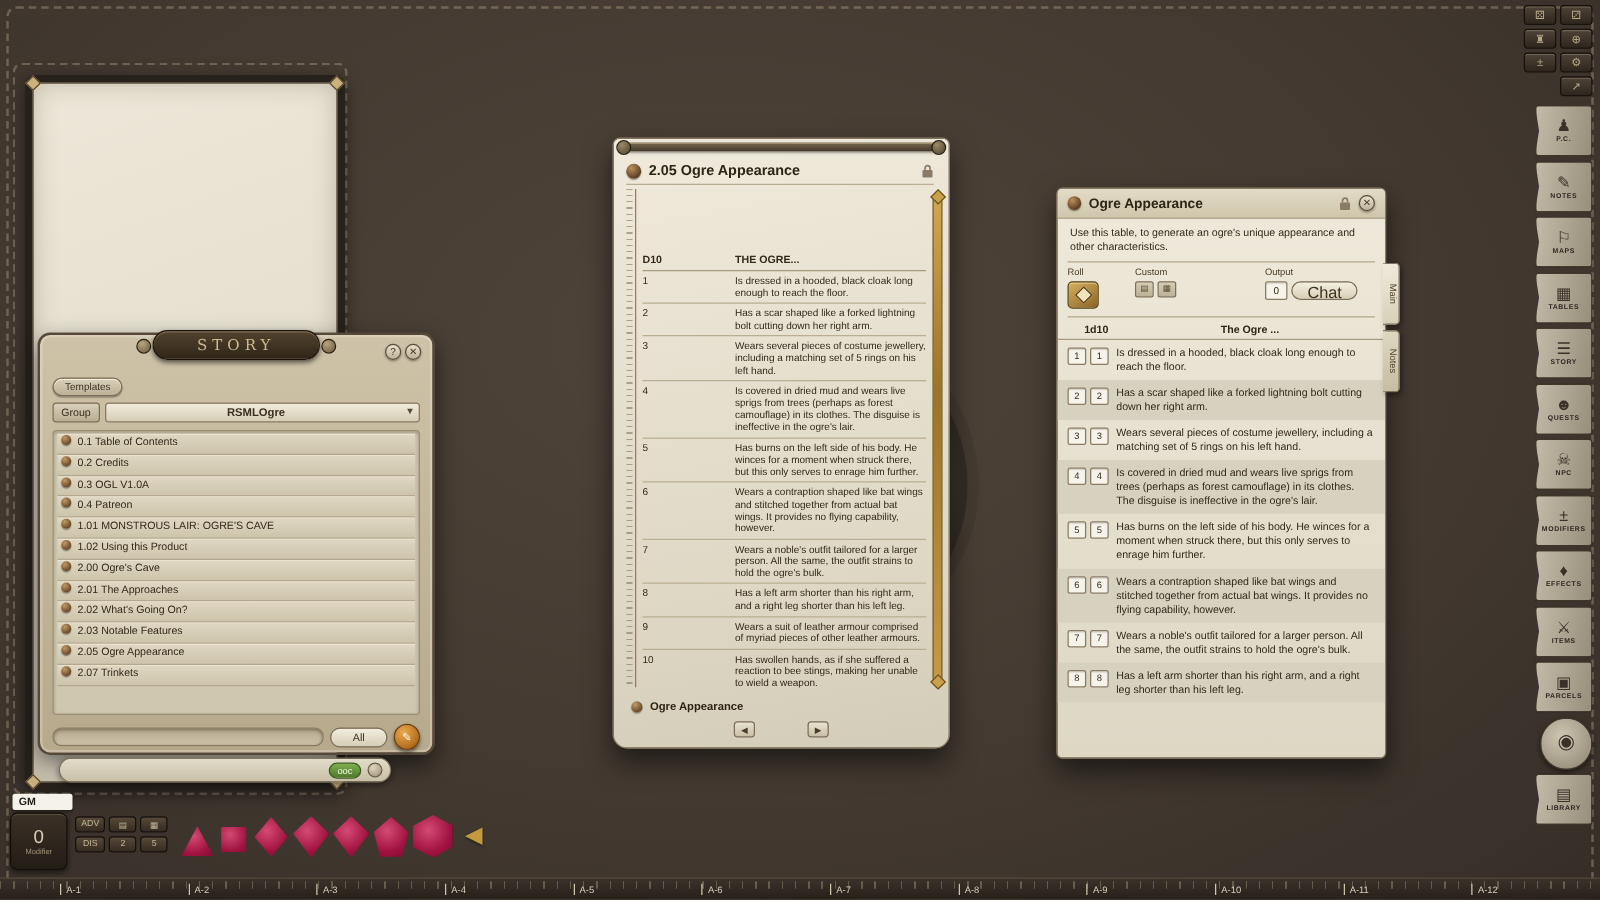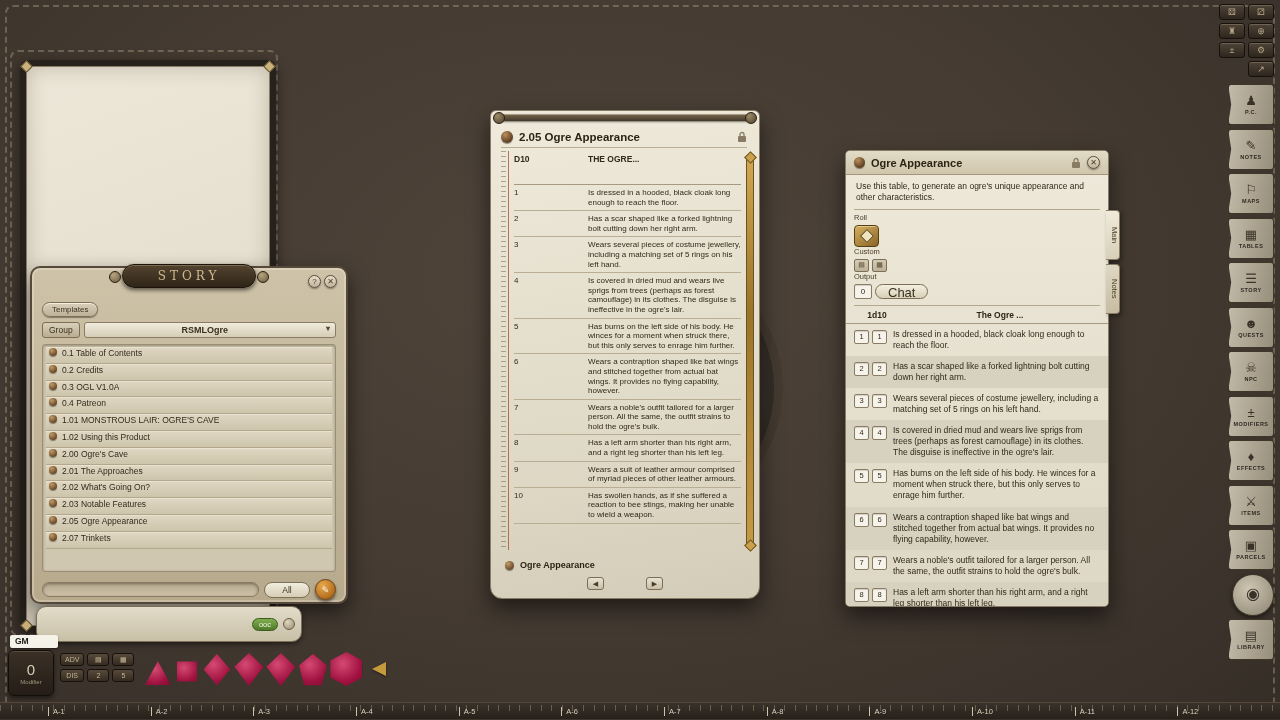--- a/index.html
+++ b/index.html
@@ -52,21 +52,21 @@
   .story-item span.lab{font-size:8.5px;color:#35291a;white-space:nowrap;overflow:hidden;}
   .story-controls{display:flex;align-items:center;gap:5px;margin-top:7px;}
   .groove{flex:1;height:13px;border-radius:7px;background:linear-gradient(#b5a98e,#cdc2a8);
     box-shadow:inset 0 1px 3px rgba(60,45,30,.5);border:1px solid #8a7c64;}
   .all-btn{width:46px;height:16px;border-radius:8px;background:linear-gradient(#f2edde,#d6cdb5);border:1px solid #7c6e58;
     font-size:8.5px;color:#3a3020;font-family:Liberation Sans, sans-serif;line-height:13px;}
   .pencil-btn{width:19px;height:19px;border-radius:50%;border:1px solid #6b3f10;color:#fff7e8;font-size:9px;
     background:radial-gradient(circle at 35% 30%,#e8a84e,#b46f1e 70%,#8a5214);display:grid;place-items:center;
     box-shadow:0 2px 3px rgba(0,0,0,.5);}
 
-  .chat-bar{position:absolute;left:36px;top:606px;width:266px;height:36px;box-sizing:border-box;
+  .chat-bar{position:absolute;left:47px;top:606px;width:266px;height:20px;box-sizing:border-box;
     background:linear-gradient(#e2dcc9,#c8bfa6);border:1px solid #7c6e58;border-radius:10px;
     box-shadow:0 2px 5px rgba(0,0,0,.45);display:flex;align-items:center;justify-content:flex-end;padding:0 6px;gap:5px;}
   .ooc-btn{background:linear-gradient(#7fae4e,#4f7a2a);color:#f0f5e0;font-size:7.5px;padding:1px 6px;border-radius:7px;
     border:1px solid #3a5c1e;font-family:inherit;}
   .cap{width:10px;height:10px;border-radius:50%;background:radial-gradient(circle at 35% 30%,#ded5bd,#9a8e74);border:1px solid #6b5d48;}
   .gm-label{position:absolute;left:10px;top:635px;width:48px;height:13px;background:#f5f2ea;border-radius:2px;
     font-size:8.5px;font-weight:bold;color:#23201a;line-height:13px;padding-left:5px;box-sizing:border-box;
     box-shadow:0 1px 2px rgba(0,0,0,.4);}
 
   
@@ -80,21 +80,21 @@
   .rod::before{left:-4px}.rod::after{right:-4px}
   .page-title-row{position:absolute;top:16px;left:10px;right:12px;height:20px;display:flex;align-items:center;gap:6px;
     border-bottom:1px solid #b9ae93;}
   .orb{width:12px;height:12px;border-radius:50%;flex:none;
     background:radial-gradient(circle at 35% 30%,#b98f5c,#5e3f22 70%,#3c2812);box-shadow:0 1px 1px rgba(0,0,0,.4);}
   .page-title{font-size:11.5px;font-weight:bold;color:#2e2415;flex:1;}
   .page-body{position:absolute;top:40px;left:10px;right:18px;bottom:48px;display:flex;overflow:hidden;}
   .ticks{width:5px;background:repeating-linear-gradient(to bottom,#8a7c62 0 1px,transparent 1px 5px);opacity:.65;margin-right:2px;}
   .redline{width:1px;background:#a4543a;opacity:.8;margin-right:5px;}
   .page-table{flex:1;font-size:8px;color:#33291a;}
-  .pt-head{display:flex;font-weight:bold;font-size:8.5px;padding:3px 0 20px;border-bottom:1px solid #a89a7c;}
+  .pt-head{display:flex;font-weight:bold;font-size:8.5px;padding:3px 0 4px;border-bottom:1px solid #a89a7c;margin-top:48px;}
   .pt-head .c1{width:74px;flex:none;}
   .pt-row{display:flex;padding:3px 0;border-bottom:1px solid #b9ae93;}
   .pt-num{width:74px;flex:none;}
   .pt-text{flex:1;line-height:1.2;}
   .page-link-row{position:absolute;left:14px;bottom:28px;display:flex;gap:6px;align-items:center;
     font-size:9px;font-weight:bold;color:#2e2415;}
   .page-link-row .bullet{width:9px;height:9px;}
   .page-nav{position:absolute;bottom:8px;left:0;right:0;display:flex;justify-content:center;gap:42px;}
   .nav-btn{width:17px;height:13px;background:linear-gradient(#e8e2d0,#c9c0a8);border:1px solid #7c6e58;border-radius:3px;
     font-size:7px;color:#4a3c28;display:grid;place-items:center;font-family:inherit;padding:0;}
@@ -105,21 +105,21 @@
   .gold-scroll::before{top:-5px}.gold-scroll::after{bottom:-5px}
 
   
   .table-window{position:absolute;left:845px;top:150px;width:262px;height:455px;overflow:hidden;
     background:linear-gradient(#eee9da,#ddd7c4);border:1px solid #8a7c64;border-radius:5px;box-shadow:0 10px 22px rgba(0,0,0,.55);}
   .tw-titlebar{height:23px;display:flex;align-items:center;gap:6px;padding:0 8px;
     background:linear-gradient(#e2dbc6,#cfc6ac);border-bottom:1px solid #a3967a;}
   .tw-titlebar .orb{width:11px;height:11px;}
   .tw-title{font-size:11px;font-weight:bold;color:#2e2415;flex:1;}
   .tw-desc{padding:6px 10px 5px;font-size:8.5px;line-height:1.35;color:#33291a;}
-  .tw-controls{margin:0 8px;border-top:1px solid #b3a88c;border-bottom:1px solid #b3a88c;padding:3px 0 6px;display:flex;flex-direction:column;}
+  .tw-controls{margin:0 8px;border-top:1px solid #b3a88c;border-bottom:1px solid #b3a88c;padding:3px 0 6px;display:flex;}
   .twc{display:flex;flex-direction:column;gap:3px;}
   .twc .twc-label{font-size:7.5px;color:#4a3c28;}
   .twc.roll{width:54px;}.twc.custom{width:104px;}.twc.output{flex:1;}
   .die-btn{width:23px;height:20px;border:1px solid #53400f;border-radius:4px;display:grid;place-items:center;
     background:linear-gradient(145deg,#d8b060,#8a6426);box-shadow:inset 0 1px 0 rgba(255,240,200,.5);}
   .die-btn i{width:8px;height:8px;background:#f0e3c0;border:1px solid #53400f;transform:rotate(45deg);display:block;}
   .twc-widgets{display:flex;gap:3px;align-items:center;}
   .mini-btn{width:15px;height:13px;background:linear-gradient(#d5ccb4,#bcb298);border:1px solid #7c6e58;border-radius:2px;
     font-size:7px;color:#5a4c38;display:grid;place-items:center;font-family:inherit;padding:0;}
   .val-box{width:16px;height:13px;background:#f6f3ea;border:1px solid #8a7c64;border-radius:2px;font-size:8px;color:#33291a;

